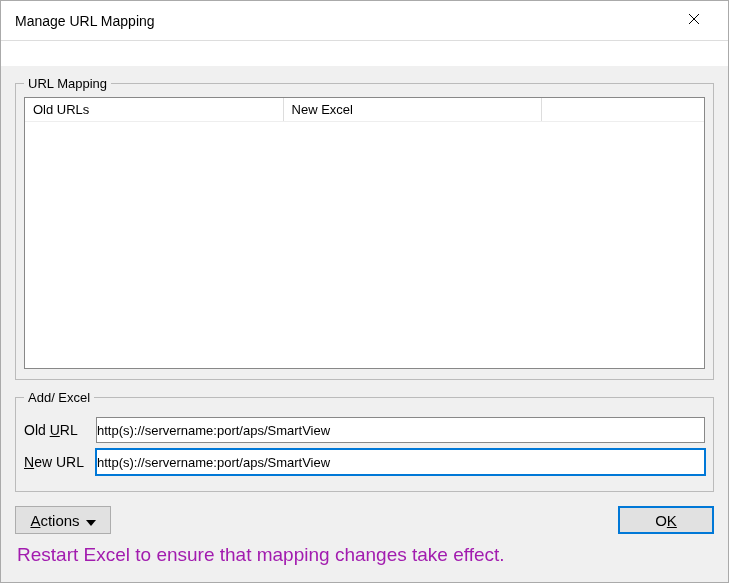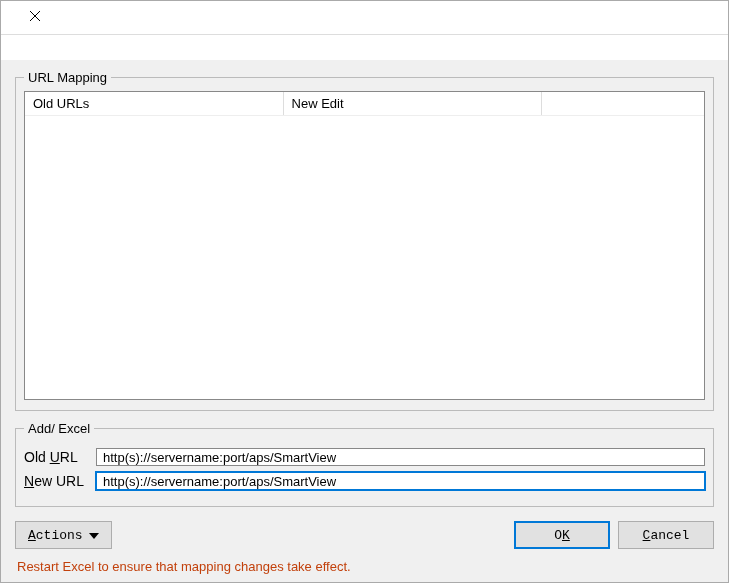--- a/index.html
+++ b/index.html
@@ -55,21 +55,21 @@
     padding: 6px 8px 10px 8px;
   }
   legend {
     font-size: 13px;
     padding: 0 4px;
     color: #000;
   }
   .table-wrap {
     background: #fff;
     border: 1px solid #888;
-    height: 309px;
+    height: 272px;
     overflow: auto;
   }
   table.mapping {
     width: 100%;
     border-collapse: collapse;
     font-size: 13px;
   }
   table.mapping th {
     text-align: left;
     font-weight: normal;
@@ -83,72 +83,73 @@
     display: flex;
     align-items: center;
     margin: 6px 0;
   }
   .addedit-row label {
     width: 72px;
     font-size: 14px;
   }
   .addedit-row input[type="text"] {
     flex: 1;
-    height: 18px;
+    height: 26px;
     border: 1px solid #888;
-    padding: 2px 6px;
+    padding: 2px 0;
     font-family: inherit;
     font-size: 13px;
     background: #fff;
   }
   .addedit-row input.focused {
     border: 1px solid #0078d7;
     outline: 1px solid #0078d7;
   }
   .button-row {
     display: flex;
     align-items: center;
     justify-content: space-between;
     padding: 4px 0 4px 0;
   }
   .btn {
     height: 28px;
     min-width: 96px;
     background: #e1e1e1;
     border: 1px solid #adadad;
-    font-family: Liberation Mono, monospace;
-    font-size: 13px;
+    font-family: Liberation Sans, sans-serif;
+    font-size: 15px;
     cursor: pointer;
     display: inline-flex;
     align-items: center;
     justify-content: center;
     gap: 6px;
     padding: 0 12px;
   }
   .btn.default {
     border: 2px solid #0078d7;
   }
   .actions-btn .tri {
     display: inline-block;
   }
   .actions-btn svg { width: 10px; height: 6px; }
   .right-buttons { display: flex; gap: 8px; }
   .hint {
-    font-size: 13px;
-    color: #c2410c;
+    font-size: 19px;
+    color: #a21caf;
     padding: 6px 2px 0 2px;
   }
   .ul { text-decoration: underline; }
 </style>
 </head>
 <body>
 
 <div class="window">
 
   <div class="titlebar">
+    <div class="title">Manage URL Mapping</div>
     <div class="close-btn">
       <span>
         <svg viewBox="0 0 12 12">
             <line x1="1" y1="1" x2="11" y2="11" stroke="#000" stroke-width="1"></line>
             <line x1="11" y1="1" x2="1" y2="11" stroke="#000" stroke-width="1"></line>
           </svg>
       </span>
     </div>
   </div>
 
@@ -159,21 +160,21 @@
       <div class="table-wrap">
         <table class="mapping">
           <colgroup>
             <col style="width:38%">
             <col style="width:38%">
             <col>
           </colgroup>
           <thead>
             <tr>
               <th>Old URLs</th>
-              <th>New Edit</th>
+              <th>New Excel</th>
               <th></th>
             </tr>
           </thead>
           <tbody></tbody>
         </table>
       </div>
     </fieldset>
 
     <fieldset>
       <legend>Add/ Excel</legend>
@@ -195,22 +196,19 @@
         <span class="tri">
           <svg viewBox="0 0 10 6">
               <polygon points="0,0 10,0 5,6" fill="#000"></polygon>
             </svg>
         </span>
       </button>
       <div class="right-buttons">
         <button class="btn default">
           <span><span>O</span><span class="ul">K</span></span>
         </button>
-        <button class="btn">
-          <span><span class="ul">C</span><span>ancel</span></span>
-        </button>
       </div>
     </div>
 
     <div class="hint">Restart Excel to ensure that mapping changes take effect.</div>
 
   </div>
 </div>
 
 </body></html>

